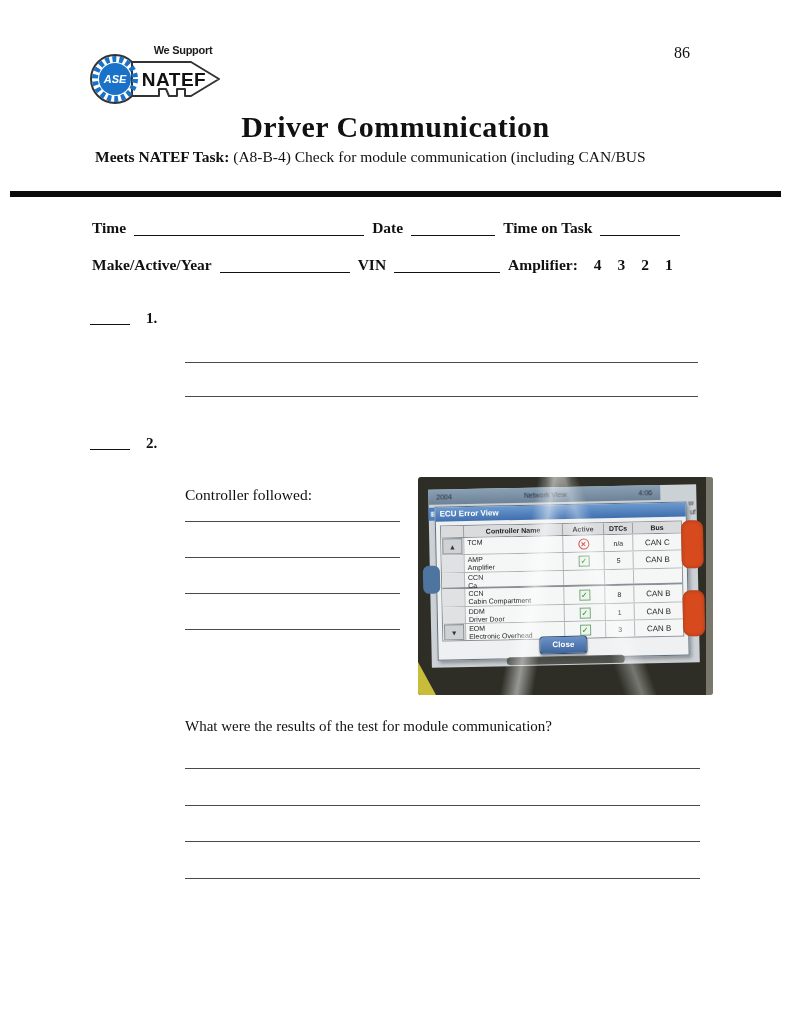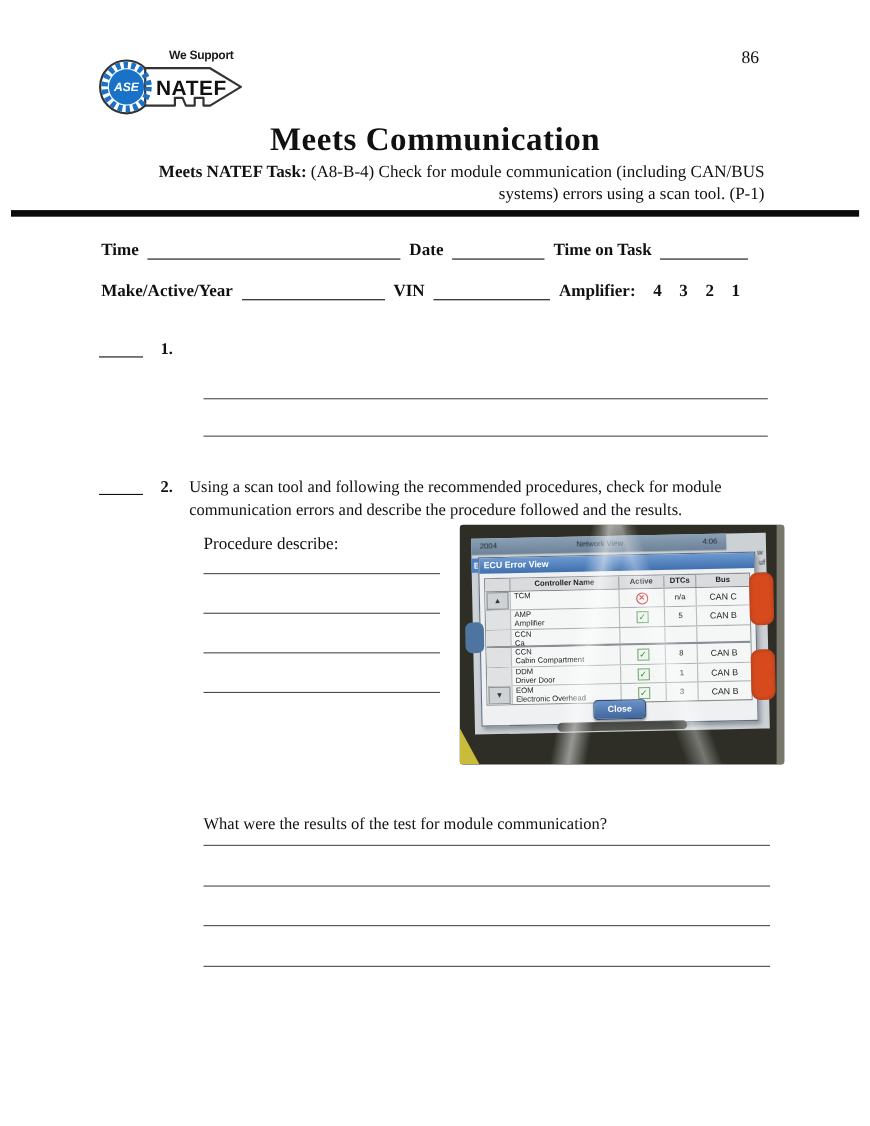--- a/index.html
+++ b/index.html
@@ -5,37 +5,37 @@
   html,body{margin:0;padding:0;}
   body{
     width:791px;height:1024px;position:relative;background:#ffffff;
     font-family:"Liberation Serif", serif;color:#111;overflow:hidden;
   }
   .abs{position:absolute;}
   
   .page-num{left:674px;top:44px;font-size:16px;}
   .logo{left:88px;top:38px;}
   .title{left:0;top:110px;width:791px;text-align:center;font-size:30px;font-weight:bold;letter-spacing:.5px;}
-  .subtitle{left:95px;top:147px;width:600px;text-align:right;font-size:15.5px;line-height:1.32;}
+  .subtitle{left:95px;top:147px;width:600px;text-align:left;font-size:15.5px;line-height:1.32;}
   .subtitle .b{font-weight:bold;}
   .rule{left:10px;top:191px;width:771px;height:6px;background:#0b0b0b;}
   
   .formrow{left:92px;width:604px;font-size:15.5px;font-weight:bold;white-space:nowrap;display:flex;align-items:flex-end;}
   .fr1{top:219px;}
   .fr2{top:256px;}
   .uline{display:inline-block;border-bottom:1.6px solid #111;height:15px;margin:0 8px 1px 8px;}
   .evnum{display:inline-block;margin-left:16px;}
   
   .task{left:90px;width:614px;display:grid;grid-template-columns:40px 16px 26px 1fr;font-size:15px;line-height:1.4;}
   .t1{top:308px;} .t2{top:433px;}
   .task .slot{border-bottom:1.6px solid #111;height:16px;}
   .task .num{font-weight:bold;grid-column:3;}
   .task .txt{grid-column:4;max-width:545px;}
   .plabel{left:185px;top:486px;font-size:15.5px;}
-  .question{left:185px;top:742px;font-size:15px;}
+  .question{left:185px;top:718px;font-size:15px;}
   .wline{position:absolute;border-bottom:1.4px solid #4a4a4a;}
   
   .photo{left:418px;top:477px;width:295px;height:218px;background:#2e2e27;border-radius:3px;overflow:hidden;}
   .photo .frame-hi{position:absolute;right:0;top:0;width:7px;height:100%;background:#b9b6a8;opacity:.55;}
   .ycorner{position:absolute;left:0;bottom:0;width:30px;height:44px;background:#c9bc3a;clip-path:polygon(0 100%,0 25%,60% 100%);}
   .screen{position:absolute;left:12px;top:10px;width:268px;height:178px;background:#ccd1d6;transform:rotate(-1.2deg);font-family:"Liberation Sans",sans-serif;}
   .sbar{position:absolute;left:0;top:0;width:232px;height:15px;background:linear-gradient(#8aa0b4,#6d8296);display:flex;justify-content:space-between;align-items:center;padding:0 8px;box-sizing:border-box;font-size:7px;color:#1e2a38;filter:blur(.4px);}
   .frag{position:absolute;font-size:7px;color:#333;filter:blur(.3px);}
   .frag-w{right:3px;top:15px;}
   .frag-uf{right:1px;top:24px;}
@@ -77,25 +77,24 @@
     <circle cx="27" cy="41" r="24" fill="#ffffff" stroke="#333" stroke-width="2"></circle>
     <path d="M44 24 H103 L131 41 L103 58 H97 V51 H89 V58 H81 L78 51 H71 V58 H44 Z" fill="#ffffff" stroke="#333" stroke-width="2" stroke-linejoin="round"></path>
     <circle cx="27" cy="41" r="20" fill="none" stroke="#1a72c8" stroke-width="6" stroke-dasharray="4 3"></circle>
     <circle cx="27" cy="41" r="16" fill="#1a72c8"></circle>
     <text x="27" y="45" font-size="11" font-style="italic" font-weight="bold" fill="#ffffff" text-anchor="middle" font-family="Liberation Sans, sans-serif">ASE</text>
     <text x="95" y="16" font-size="11" font-weight="bold" fill="#1c1c1c" text-anchor="middle" font-family="Liberation Sans, sans-serif" letter-spacing="-0.3">We Support</text>
     <text x="86" y="48" font-size="19" font-weight="bold" fill="#111" text-anchor="middle" font-family="Liberation Sans, sans-serif" letter-spacing="0.5">NATEF</text>
   </svg>
 </div>
 
-<div class="abs title">Meets Communication</div>
+<div class="abs title">Driver Communication</div>
 <div class="abs subtitle">
   <span class="b">Meets NATEF Task:</span>
   <span>(A8-B-4) Check for module communication (including CAN/BUS</span><br>
-  <span>systems) errors using a scan tool.  (P-1)</span>
 </div>
 <div class="abs rule"></div>
 
 <div class="abs formrow fr1">
   <span>Time</span>
   <span class="uline" style="width:230px"></span>
   <span>Date</span>
   <span class="uline" style="width:84px"></span>
   <span>Time on Task</span>
   <span class="uline" style="width:80px"></span>
@@ -118,24 +117,23 @@
     <span></span>
   <span class="num">1.</span>
 </div>
 <div class="wline" style="left:185px;top:362px;width:513px"></div>
 <div class="wline" style="left:185px;top:396px;width:513px"></div>
 
 <div class="abs task t2">
   <span class="slot"></span>
     <span></span>
   <span class="num">2.</span>
-  <span class="txt">Using a scan tool and following the recommended procedures, check for module communication errors and describe the procedure followed and the results.</span>
-</div>
-
-<div class="abs plabel">Procedure describe:</div>
+</div>
+
+<div class="abs plabel">Controller followed:</div>
 <div class="wline" style="left:185px;top:521px;width:215px"></div>
 <div class="wline" style="left:185px;top:557px;width:215px"></div>
 <div class="wline" style="left:185px;top:593px;width:215px"></div>
 <div class="wline" style="left:185px;top:629px;width:215px"></div>
 
 <div class="abs photo">
   <div class="frame-hi"></div>
   <div class="ycorner"></div>
   <div class="screen">
     <div class="sbar">

